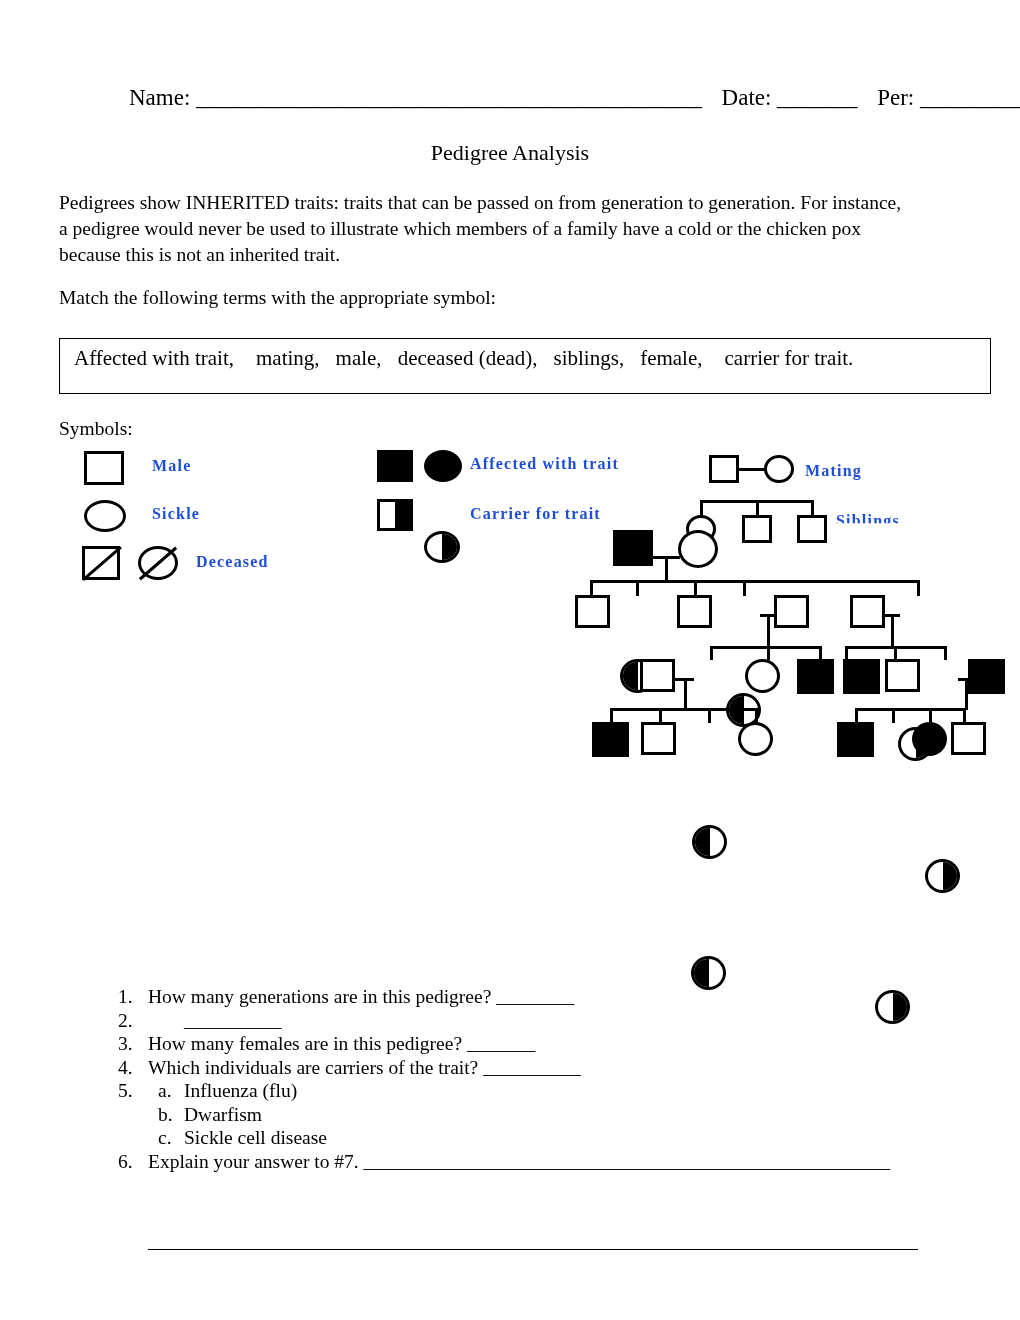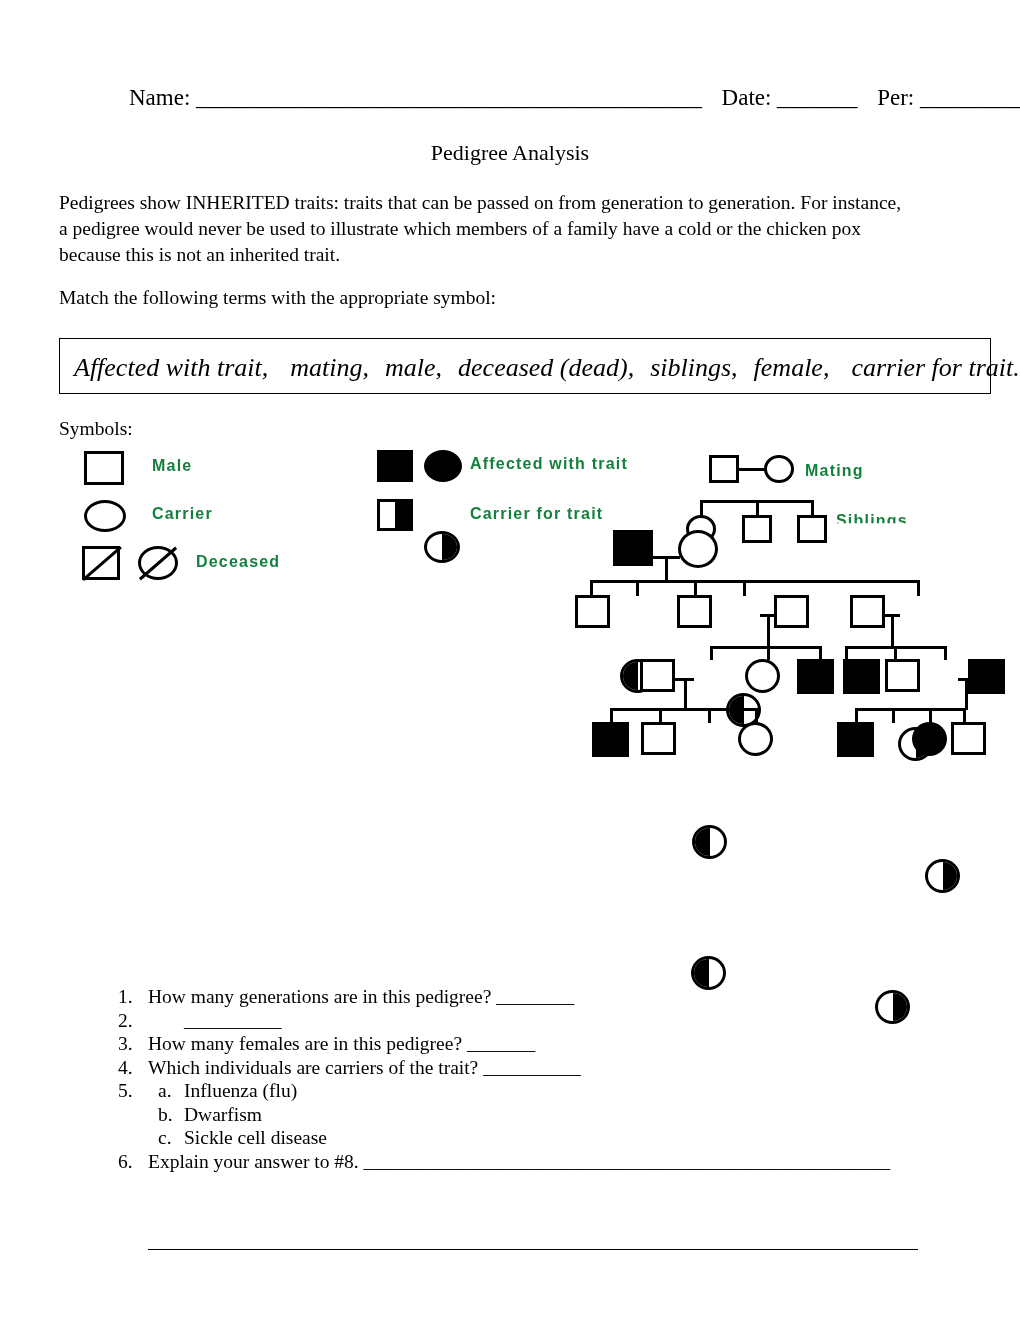--- a/index.html
+++ b/index.html
@@ -69,45 +69,44 @@
     left: 59px;
     top: 338px;
     width: 932px;
     height: 56px;
     border: 1.4px solid #000;
     box-sizing: border-box;
   }
   .wordbank-inner {
     position: absolute;
     left: 14px;
-    top: 14px;
+    top: 7px;
     right: 10px;
-    font-size: 26px;
+    font-size: 21px;
     white-space: nowrap;
-    font-style: italic;
   }
   .wb-term { display: inline; }
   .wb-gap-sm { display: inline-block; width: 16px; }
   .wb-gap-md { display: inline-block; width: 22px; }
 
   
   .symbols-label {
     position: absolute;
     left: 59px;
     top: 418px;
     font-size: 19.5px;
   }
 
   
   .legend-text {
-    font-family: Liberation Sans, sans-serif;
+    font-family: Liberation Serif, serif;
     font-weight: bold;
     font-size: 16px;
     letter-spacing: 1.2px;
-    color: #15803d;
+    color: #1d4ed8;
     white-space: nowrap;
   }
 
   .sym { position: absolute; }
   .sq {
     border: 3px solid #000;
     box-sizing: border-box;
     background: #fff;
   }
   .ci {
@@ -233,21 +232,21 @@
       <span class="wb-term">Affected with trait,</span><span class="wb-gap-md"></span><span class="wb-term">mating,</span><span class="wb-gap-sm"></span><span class="wb-term">male,</span><span class="wb-gap-sm"></span><span class="wb-term">deceased (dead),</span><span class="wb-gap-sm"></span><span class="wb-term">siblings,</span><span class="wb-gap-sm"></span><span class="wb-term">female,</span><span class="wb-gap-md"></span><span class="wb-term">carrier for trait.</span>
     </div>
   </div>
 
   <div class="symbols-label">Symbols:</div>
 
   <div class="sym sq" style="left:84px; top:451px; width:40px; height:34px;"></div>
   <div class="legend-text sym" style="left:152px; top:457px;">Male</div>
 
   <div class="sym ci" style="left:84px; top:500px; width:42px; height:32px;"></div>
-  <div class="legend-text sym" style="left:152px; top:505px;">Carrier</div>
+  <div class="legend-text sym" style="left:152px; top:505px;">Sickle</div>
 
   <div class="sym" style="left:80px; top:545px; width:42px; height:36px;">
     <div class="sq" style="position:absolute;left:2px;top:1px;width:38px;height:34px;"></div>
     <div class="slash" style="left:-3px; top:17px; width:50px; transform:rotate(-41deg);"></div>
   </div>
 
   <div class="sym" style="left:136px; top:545px; width:44px; height:36px;">
     <div class="ci" style="position:absolute;left:2px;top:1px;width:40px;height:34px;"></div>
     <div class="slash" style="left:-2px; top:17px; width:48px; transform:rotate(-41deg);"></div>
   </div>
@@ -383,20 +382,20 @@
       <span class="sub-num">b.</span>
       <span>Dwarfism</span>
     </div>
     <div class="sub-row">
       <span class="sub-num">c.</span>
       <span>Sickle cell disease</span>
     </div>
 
     <div class="q-row">
       <span class="q-num">6.</span>
-      <span>Explain your answer to #8. ______________________________________________________</span>
+      <span>Explain your answer to #7. ______________________________________________________</span>
     </div>
 
   </div>
 
   <div class="bottom-rule"></div>
 
 </div>
 
 </body></html>

